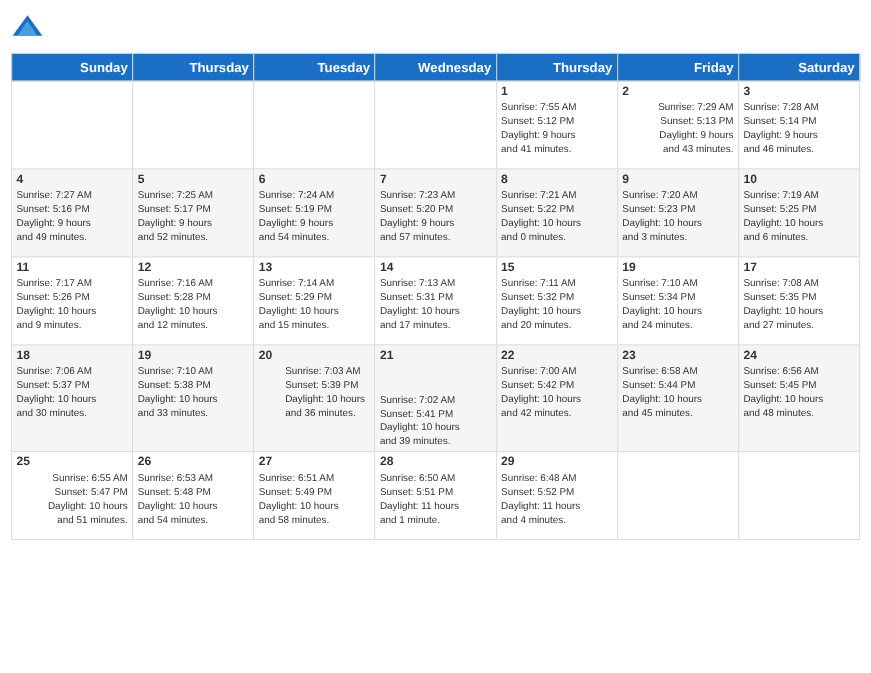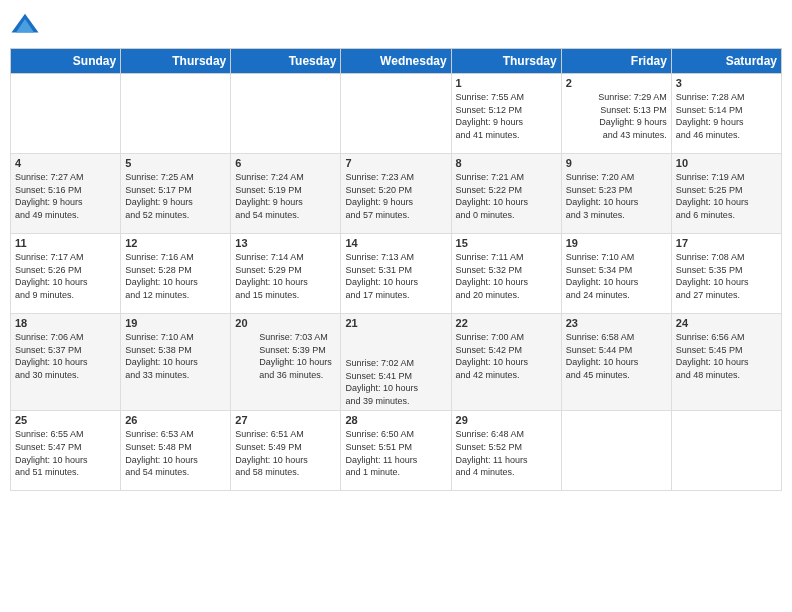--- a/index.html
+++ b/index.html
@@ -299,21 +299,21 @@
           <span class="day-num">24</span>
           <div class="day-info" style="white-space: pre-line;">Sunrise: 6:56 AM
 Sunset: 5:45 PM
 Daylight: 10 hours
 and 48 minutes.</div>
         </td>
       </tr>
       <tr>
         <td>
           <span class="day-num">25</span>
-          <div class="day-info" style="white-space: pre-line;">Sunrise: 6:55 AM
+          <div class="day-info" style="white-space: pre-line; text-align: right;">Sunrise: 6:55 AM
 Sunset: 5:47 PM
 Daylight: 10 hours
 and 51 minutes.</div>
         </td>
         <td>
           <span class="day-num">26</span>
           <div class="day-info" style="white-space: pre-line;">Sunrise: 6:53 AM
 Sunset: 5:48 PM
 Daylight: 10 hours
 and 54 minutes.</div>

